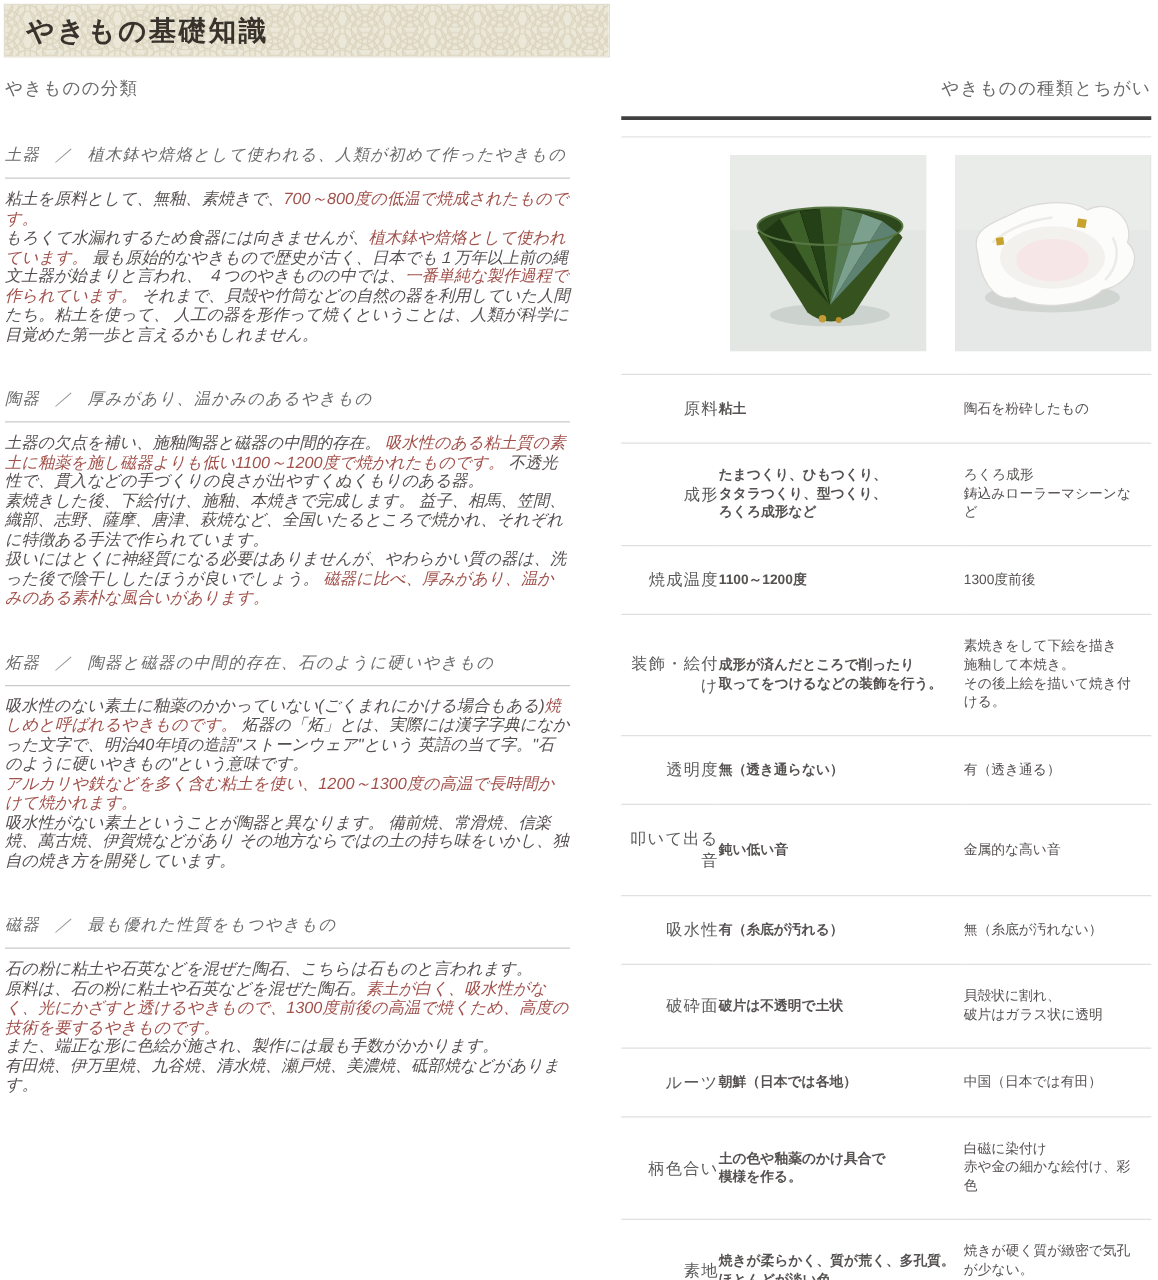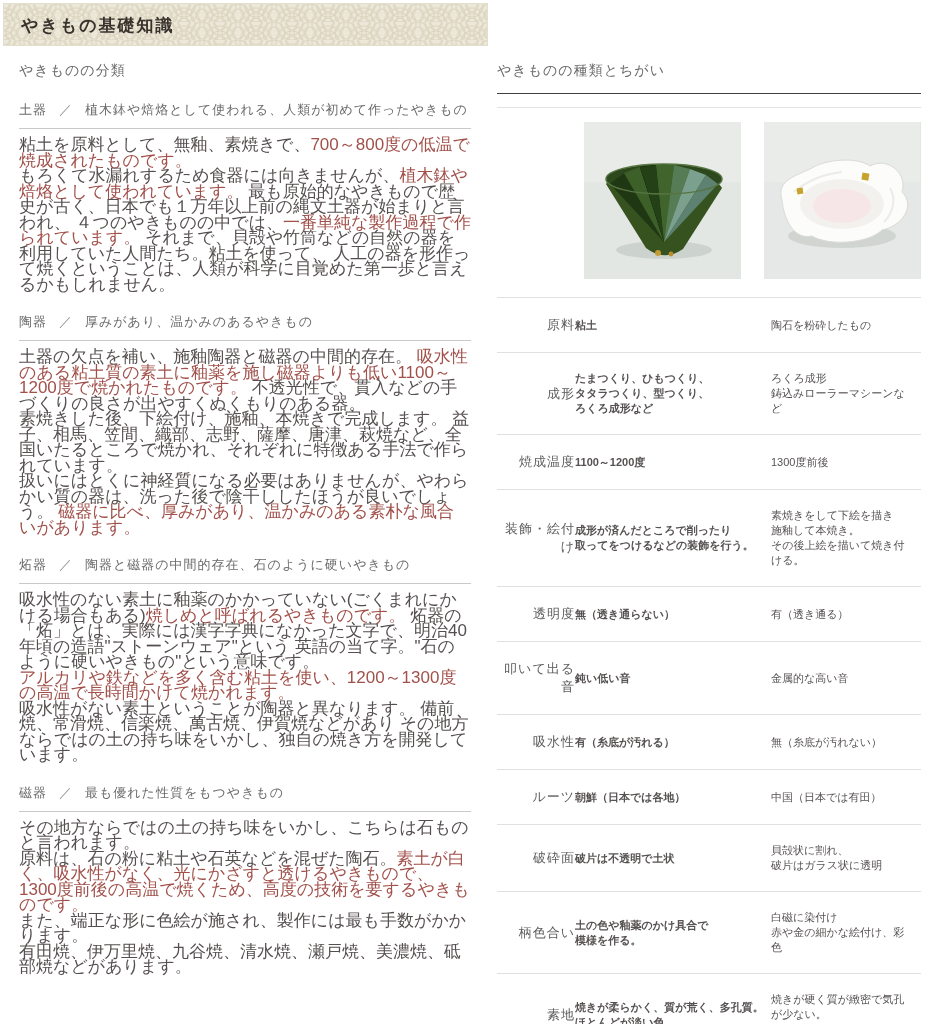--- a/index.html
+++ b/index.html
@@ -7,37 +7,37 @@
     width:926px;height:1024px;position:relative;background:#ffffff;
     font-family:"Liberation Sans","DejaVu Sans",sans-serif;
     color:#554f4f;overflow:hidden;
   }
   
   .banner{position:absolute;left:3px;top:3px;width:483px;height:41px;border:1px solid #e3dfcf;}
   .banner svg{position:absolute;left:0;top:0;display:block;}
   .banner-title{
     position:absolute;left:17px;top:50%;transform:translateY(-50%);
     font-family:"Liberation Serif","DejaVu Serif",serif;font-weight:bold;
-    font-size:17px;color:#37322c;letter-spacing:2px;white-space:nowrap;
-  }
-  
-  .left-col{position:absolute;left:19px;top:62px;width:452px;}
+    font-size:22px;color:#37322c;letter-spacing:2px;white-space:nowrap;
+  }
+  
+  .left-col{position:absolute;left:4px;top:62px;width:452px;}
   .right-col{position:absolute;left:497px;top:62px;width:424px;}
   .col-title{font-size:14px;color:#696969;font-weight:normal;margin:0;letter-spacing:1px;}
   
-  .section{margin-top:21px;}
+  .section{margin-top:35px;font-style:italic;}
   .section-title{font-size:13px;color:#6b6b6b;letter-spacing:1px;}
   .sec-name{margin-right:12px;}
   .sec-slash{margin-right:12px;color:#8a8a8a;}
   .section hr{border:none;border-top:1px solid #c9c9c9;margin:9px 0 8px 0;height:0;}
-  .section-body{font-size:17px;line-height:15.5px;color:#564f4f;}
+  .section-body{font-size:13px;line-height:15.5px;color:#564f4f;}
   .section-body p{margin:0;}
   .seg-red{color:#a1504a;}
   
-  .right-col .col-title{padding-bottom:13px;border-bottom:1px solid #404040;}
+  .right-col .col-title{padding-bottom:13px;border-bottom:3px solid #404040;text-align:right;}
   .images-row{border-top:1px solid #e3e3e3;margin-top:13px;padding:14px 0 18px 0;display:flex;}
   .img-box{width:157px;height:157px;background:#e3e7e4;}
   .img-box.first{margin-left:87px;margin-right:23px;}
   .img-box svg{display:block;}
   .compare-table{width:100%;border-collapse:collapse;border-top:1px solid #e0e0e0;}
   .compare-table tr{border-bottom:1px solid #e0e0e0;}
   .compare-table th{
     text-align:right;font-weight:normal;font-size:13px;color:#5b5b5b;
     width:78px;vertical-align:middle;padding:18px 0;letter-spacing:1px;
   }
@@ -115,21 +115,21 @@
         <div class="section-body">
           <p><span class="seg">吸水性のない素土に釉薬のかかっていない(ごくまれにかける場合もある)</span><span class="seg-red">焼しめと呼ばれるやきものです。</span><span class="seg"> 炻器の「炻」とは、実際には漢字字典になかった文字で、明治40年頃の造語"ストーンウェア"という 英語の当て字。"石のように硬いやきもの"という意味です。</span></p>
           <p><span class="seg-red">アルカリや鉄などを多く含む粘土を使い、1200～1300度の高温で長時間かけて焼かれます。</span></p>
           <p><span class="seg">吸水性がない素土ということが陶器と異なります。 備前焼、常滑焼、信楽焼、萬古焼、伊賀焼などがあり その地方ならではの土の持ち味をいかし、独自の焼き方を開発しています。</span></p>
         </div>
       </section>
       <section class="section">
         <div class="section-title"><span class="sec-name">磁器</span><span class="sec-slash">／</span><span class="sec-sub">最も優れた性質をもつやきもの</span></div>
         <hr>
         <div class="section-body">
-          <p><span class="seg">その地方ならではの土の持ち味をいかし、こちらは石ものと言われます。</span></p>
+          <p><span class="seg">石の粉に粘土や石英などを混ぜた陶石、こちらは石ものと言われます。</span></p>
           <p><span class="seg">原料は、石の粉に粘土や石英などを混ぜた陶石。</span><span class="seg-red">素土が白く、吸水性がなく、光にかざすと透けるやきもので、1300度前後の高温で焼くため、高度の技術を要するやきものです。</span></p>
           <p><span class="seg">また、端正な形に色絵が施され、製作には最も手数がかかります。</span></p>
           <p><span class="seg">有田焼、伊万里焼、九谷焼、清水焼、瀬戸焼、美濃焼、砥部焼などがあります。</span></p>
         </div>
       </section>
     </div>
 </div>
 
 <div class="right-col">
   <h2 class="col-title">やきものの種類とちがい</h2>
@@ -210,29 +210,29 @@
           <th>叩いて出る音</th>
           <td class="cell-toki">鈍い低い音</td>
           <td class="cell-jiki">金属的な高い音</td>
         </tr>
         <tr>
           <th>吸水性</th>
           <td class="cell-toki">有（糸底が汚れる）</td>
           <td class="cell-jiki">無（糸底が汚れない）</td>
         </tr>
         <tr>
-          <th>ルーツ</th>
-          <td class="cell-toki">朝鮮（日本では各地）</td>
-          <td class="cell-jiki">中国（日本では有田）</td>
-        </tr>
-        <tr>
           <th>破砕面</th>
           <td class="cell-toki">破片は不透明で土状</td>
           <td class="cell-jiki">貝殻状に割れ、
 破片はガラス状に透明</td>
+        </tr>
+        <tr>
+          <th>ルーツ</th>
+          <td class="cell-toki">朝鮮（日本では各地）</td>
+          <td class="cell-jiki">中国（日本では有田）</td>
         </tr>
         <tr>
           <th>柄色合い</th>
           <td class="cell-toki">土の色や釉薬のかけ具合で
 模様を作る。</td>
           <td class="cell-jiki">白磁に染付け
 赤や金の細かな絵付け、彩色</td>
         </tr>
         <tr>
           <th>素地</th>

